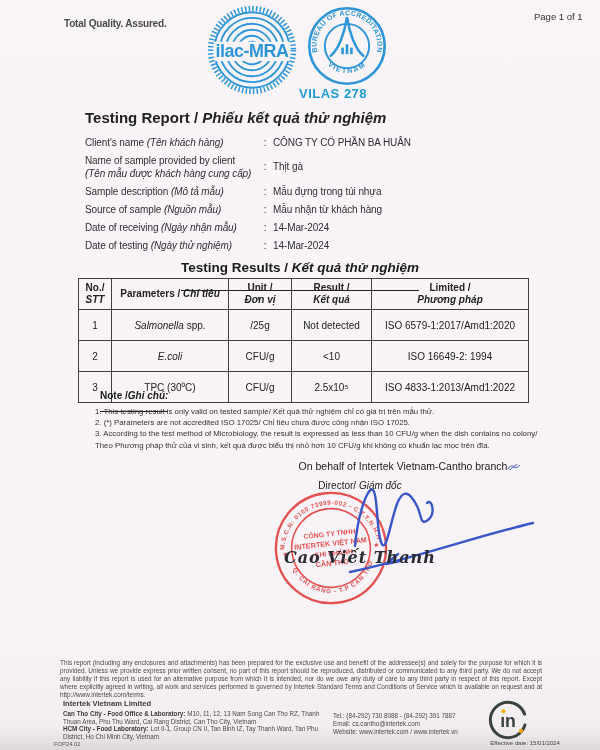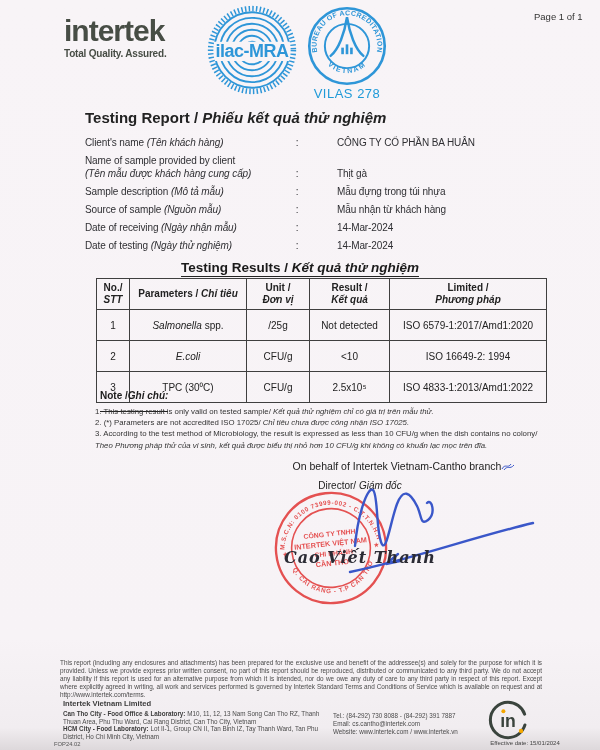--- a/index.html
+++ b/index.html
@@ -7,57 +7,57 @@
     position:relative;width:600px;height:750px;margin:0 auto;overflow:hidden;
     background:linear-gradient(180deg,#f8f4f7 0%,#f7f3f6 85%,#f1edf0 97%,#ddd8db 100%);
     font-family:"Liberation Sans",sans-serif;color:#2f2f33;
   }
   
   .logo-block{position:absolute;left:64px;top:16px;}
   .wordmark{font-size:30px;font-weight:bold;color:#474d45;letter-spacing:-1px;line-height:30px;}
   .tagline{font-size:10px;font-weight:bold;color:#474d45;margin-top:2px;letter-spacing:-0.2px;}
   .ilac-seal{position:absolute;left:206px;top:4px;}
   .boa-seal{position:absolute;left:306px;top:5px;}
-  .vilas{position:absolute;left:299px;top:86px;width:96px;text-align:center;
-         font-size:13px;font-weight:normal;color:#1f9ad8;letter-spacing:0.5px;}
+  .vilas{position:absolute;left:299px;top:86px;width:96px;
+         font-size:13px;font-weight:bold;color:#1f9ad8;letter-spacing:0.5px;}
   .page-num{position:absolute;left:503px;top:11px;font-size:9.5px;color:#333;padding-left:31px;}
   
   .report-title{position:absolute;left:85px;top:109px;font-size:15px;font-weight:bold;color:#222;}
   .report-title .vi{font-style:italic;}
   .won-block{position:absolute;left:404px;top:110px;font-size:10.5px;color:#222;line-height:15px;}
   .won-block .vi{font-style:italic;}
   
   .fields{position:absolute;left:85px;top:137px;width:455px;font-size:10px;letter-spacing:-0.1px;}
-  .field-row{display:flex;align-items:flex-end;margin-bottom:5.5px;line-height:12.5px;gap:32px;}
+  .field-row{display:flex;align-items:center;margin-bottom:5.5px;line-height:12.5px;}
   .f-label{width:172px;}
   .f-label .vi{font-style:italic;}
   .f-label .vi-line{font-style:italic;display:block;}
   .f-colon{width:16px;text-align:center;}
   .f-value{flex:1;}
   
   .section-title{position:absolute;left:0;top:258px;width:600px;text-align:center;}
-  .section-title span.wrap{display:inline-block;border-bottom:1.6px solid #222;padding-bottom:1px;
+  .section-title span.wrap{display:inline-block;border-bottom:1.6px solid #222;padding-bottom:15px;
       font-size:13.5px;font-weight:bold;color:#1a1a1a;}
   .section-title .vi{font-style:italic;}
-  table.results{position:absolute;left:96px;top:278px;width:450px;border-collapse:collapse;
+  table.results{position:absolute;left:78px;top:278px;width:450px;border-collapse:collapse;
       font-size:10px;color:#222;table-layout:fixed;}
   table.results th,table.results td{border:1px solid #3f3f3f;padding:2px 3px;}
   table.results th{font-weight:bold;text-align:center;line-height:12px;height:26px;}
   table.results th .vi{font-style:italic;font-weight:bold;}
   table.results td{height:26px;text-align:center;}
   td.param{text-align:left;padding-left:8px;}
   .it{font-style:italic;}
   
   .note-title{position:absolute;left:100px;top:390px;font-size:10px;font-weight:bold;
       border-bottom:1.2px solid #222;padding-bottom:10px;color:#1a1a1a;}
   .note-title .vi{font-style:italic;}
   .notes{position:absolute;left:95px;top:406px;width:448px;font-size:7.8px;line-height:11.2px;color:#333;}
-  .notes .vi{font-style:italic;}
-  
-  .behalf{position:absolute;left:250px;top:460px;width:310px;text-align:center;font-size:10.5px;color:#222;}
+  .notes .vi{}
+  
+  .behalf{position:absolute;left:256px;top:460px;width:310px;text-align:center;font-size:10.5px;color:#222;}
   .behalf svg{vertical-align:-1px;}
   .director{position:absolute;left:250px;top:480px;width:220px;text-align:center;font-size:10px;color:#222;}
   .director .vi{font-style:italic;}
   .stamp{position:absolute;left:272px;top:489px;z-index:1;transform:rotate(-6deg);opacity:0.88;}
   .signature{position:absolute;left:270px;top:468px;z-index:2;}
   .signatory{position:absolute;left:284px;top:548px;z-index:3;
       font-family:"DejaVu Serif",serif;font-style:italic;font-weight:bold;
       font-size:16px;color:#2b2b34;letter-spacing:1px;}
   
   .disclaimer{position:absolute;left:60px;top:659px;width:482px;font-size:6.4px;line-height:8.1px;
@@ -70,21 +70,20 @@
   .effective{position:absolute;left:470px;top:740px;width:110px;text-align:center;font-size:6px;color:#444;}
   .form-code{position:absolute;left:54px;top:741px;font-size:5.8px;color:#555;}
   .svg-txt{font-family:"Liberation Sans",sans-serif;}
 </style>
 </head>
 <body>
 
 <div class="page">
 
   <div class="logo-block">
-    <div class="wordmark">intertek</div>
     <div class="tagline">Total Quality. Assured.</div>
   </div>
 
   <svg class="ilac-seal" width="92" height="92" viewBox="0 0 100 100">
     <mask id="ilacMask">
       <rect x="0" y="0" width="100" height="100" fill="white"></rect>
       <rect x="2" y="41" width="96" height="21" fill="black"></rect>
     </mask>
     <circle cx="50" cy="50" r="45" fill="none" stroke="#2e96d8" stroke-width="6" stroke-dasharray="1.6 2.4"></circle>
     <g mask="url(#ilacMask)" fill="none" stroke="#2e96d8" stroke-width="2">

